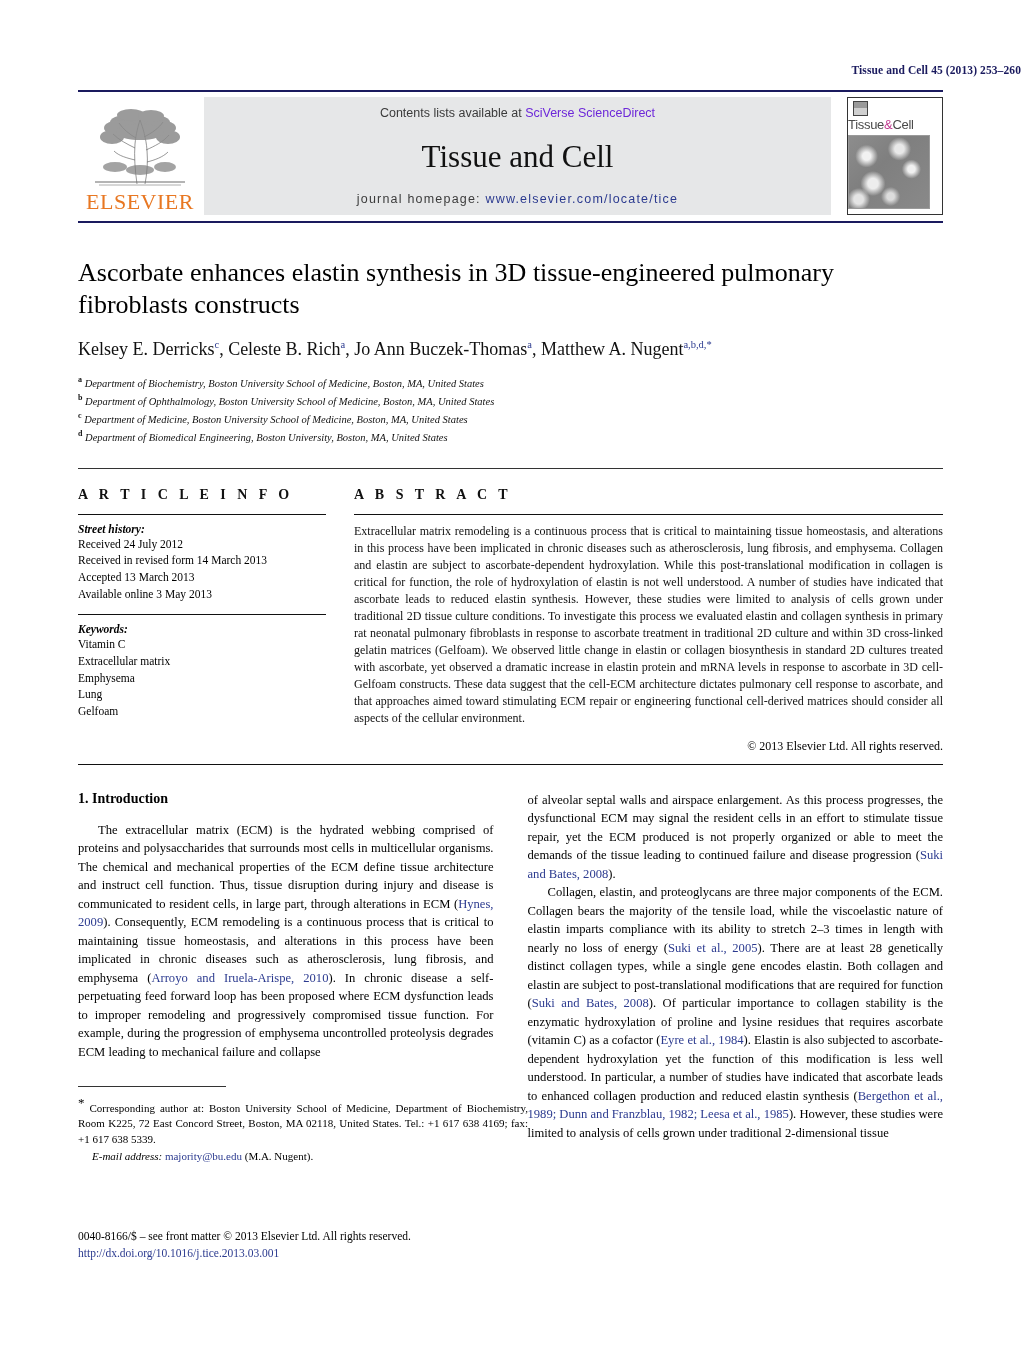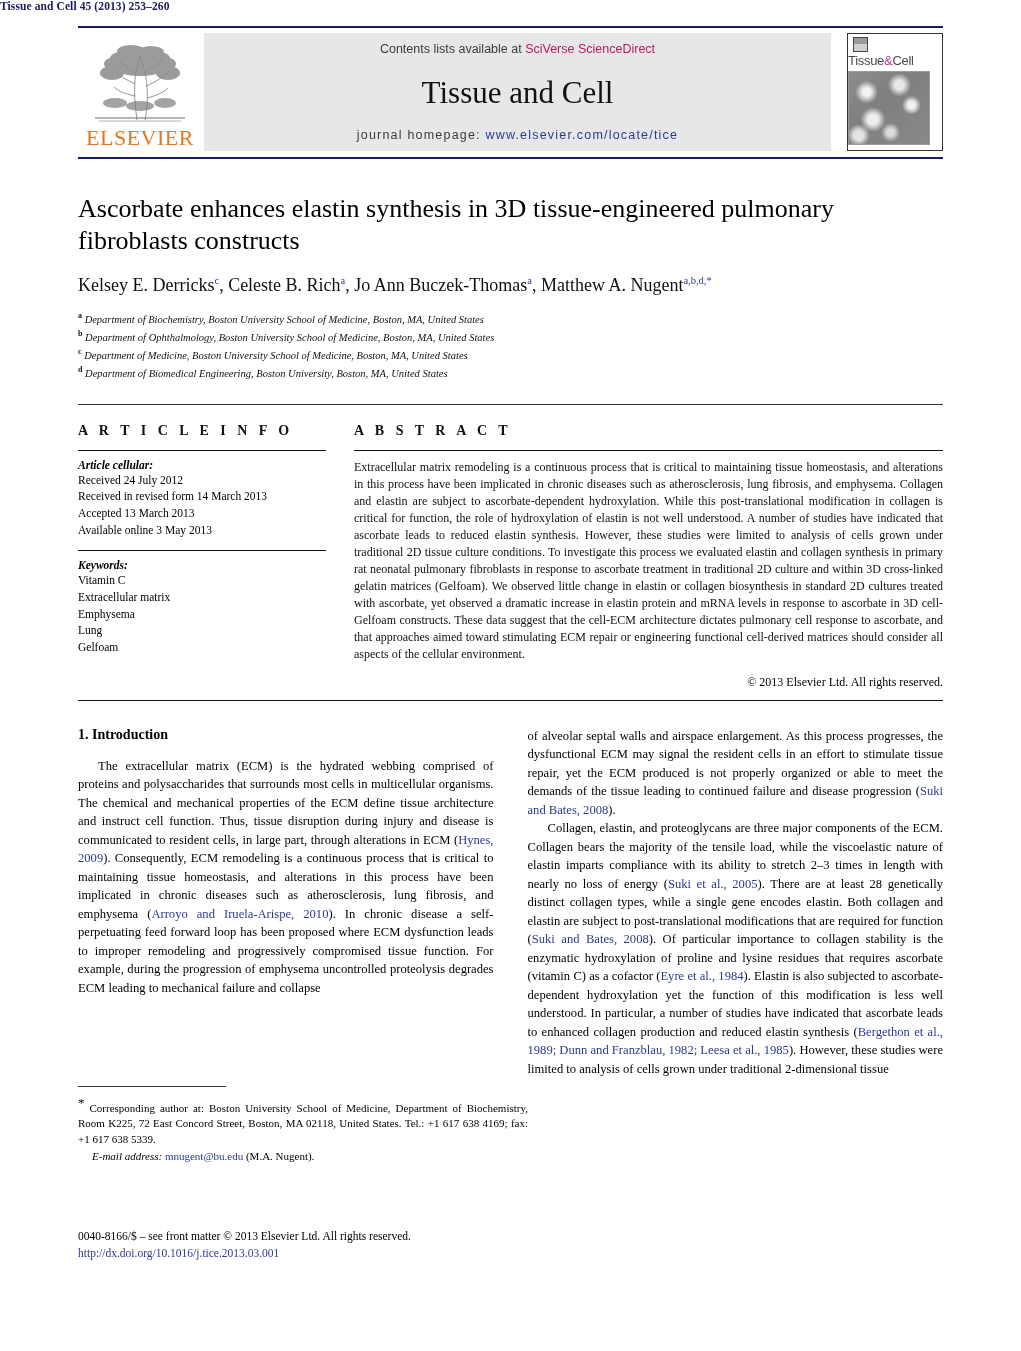--- a/index.html
+++ b/index.html
@@ -17,25 +17,26 @@
   }
   .page {
     position: relative;
     width: 1021px;
     height: 1351px;
     padding: 0;
   }
 
   
   .running-head {
-    text-align: left;
+    text-align: right;
     font-family: "Liberation Serif", serif;
     font-weight: bold;
     font-size: 11.5px;
     color: #1a1a5e;
+    padding-top: 64px;
     letter-spacing: 0.1px;
   }
 
   
   .masthead-wrap {
     margin: 14px 78px 0 78px;
     border-top: 2px solid #1a1a5e;
     padding-top: 5px;
   }
   .masthead {
@@ -69,21 +70,21 @@
     justify-content: space-between;
     align-items: center;
     padding: 9px 0 9px 0;
     margin-left: 2px;
   }
   .contents-line {
     font-family: "Liberation Sans", sans-serif;
     font-size: 12.5px;
     color: #3b3b3b;
   }
-  .contents-line .sd-link { color: #be185d; }
+  .contents-line .sd-link { color: #6d28d9; }
   .journal-name {
     font-family: "Liberation Serif", serif;
     font-size: 31px;
     color: #111111;
     line-height: 1;
   }
   .homepage-line {
     font-family: "Liberation Sans", sans-serif;
     font-size: 12.5px;
     color: #3b3b3b;
@@ -340,21 +341,21 @@
         <div><sup>d</sup> Department of Biomedical Engineering, Boston University, Boston, MA, United States</div>
       </div>
     <div class="title-rule"></div>
   </div>
 
   <div class="info-abstract">
 
     <div class="col-info">
       <div class="sec-head">A R T I C L E   I N F O</div>
       <div class="hr-thick"></div>
-      <div class="info-label">Article cellular:</div>
+      <div class="info-label">Street history:</div>
       <div>
         <div class="info-line">Received 24 July 2012</div>
         <div class="info-line">Received in revised form 14 March 2013</div>
         <div class="info-line">Accepted 13 March 2013</div>
         <div class="info-line">Available online 3 May 2013</div>
       </div>
       <div class="hr-thin"></div>
       <div class="info-label">Keywords:</div>
       <div>
         <div class="kw-line">Vitamin C</div>
@@ -394,21 +395,21 @@
     </div>
 
   </div>
 
   <div class="footnote-block">
     <div class="fn-rule"></div>
     <div class="fn-text">
       <sup class="star">*</sup><span> Corresponding author at: Boston University School of Medicine, Department of Biochemistry, Room K225, 72 East Concord Street, Boston, MA 02118, United States. Tel.: +1 617 638 4169; fax: +1 617 638 5339.</span>
     </div>
     <div class="fn-text" style="margin-top:2px">
-      <span class="fn-indent"></span><span class="fn-email">E-mail address:</span> <a class="fn-link" href="#" style="text-decoration:none">mnugent@bu.edu</a><span> (M.A. Nugent).</span>
+      <span class="fn-indent"></span><span class="fn-email">E-mail address:</span> <a class="fn-link" href="#" style="text-decoration:none">majority@bu.edu</a><span> (M.A. Nugent).</span>
     </div>
   </div>
 
   <div class="issn-block">
     <div>0040-8166/$ – see front matter © 2013 Elsevier Ltd. All rights reserved.</div>
     <a class="doi" href="#" style="text-decoration:none">http://dx.doi.org/10.1016/j.tice.2013.03.001</a>
   </div>
 
 </div>
 

